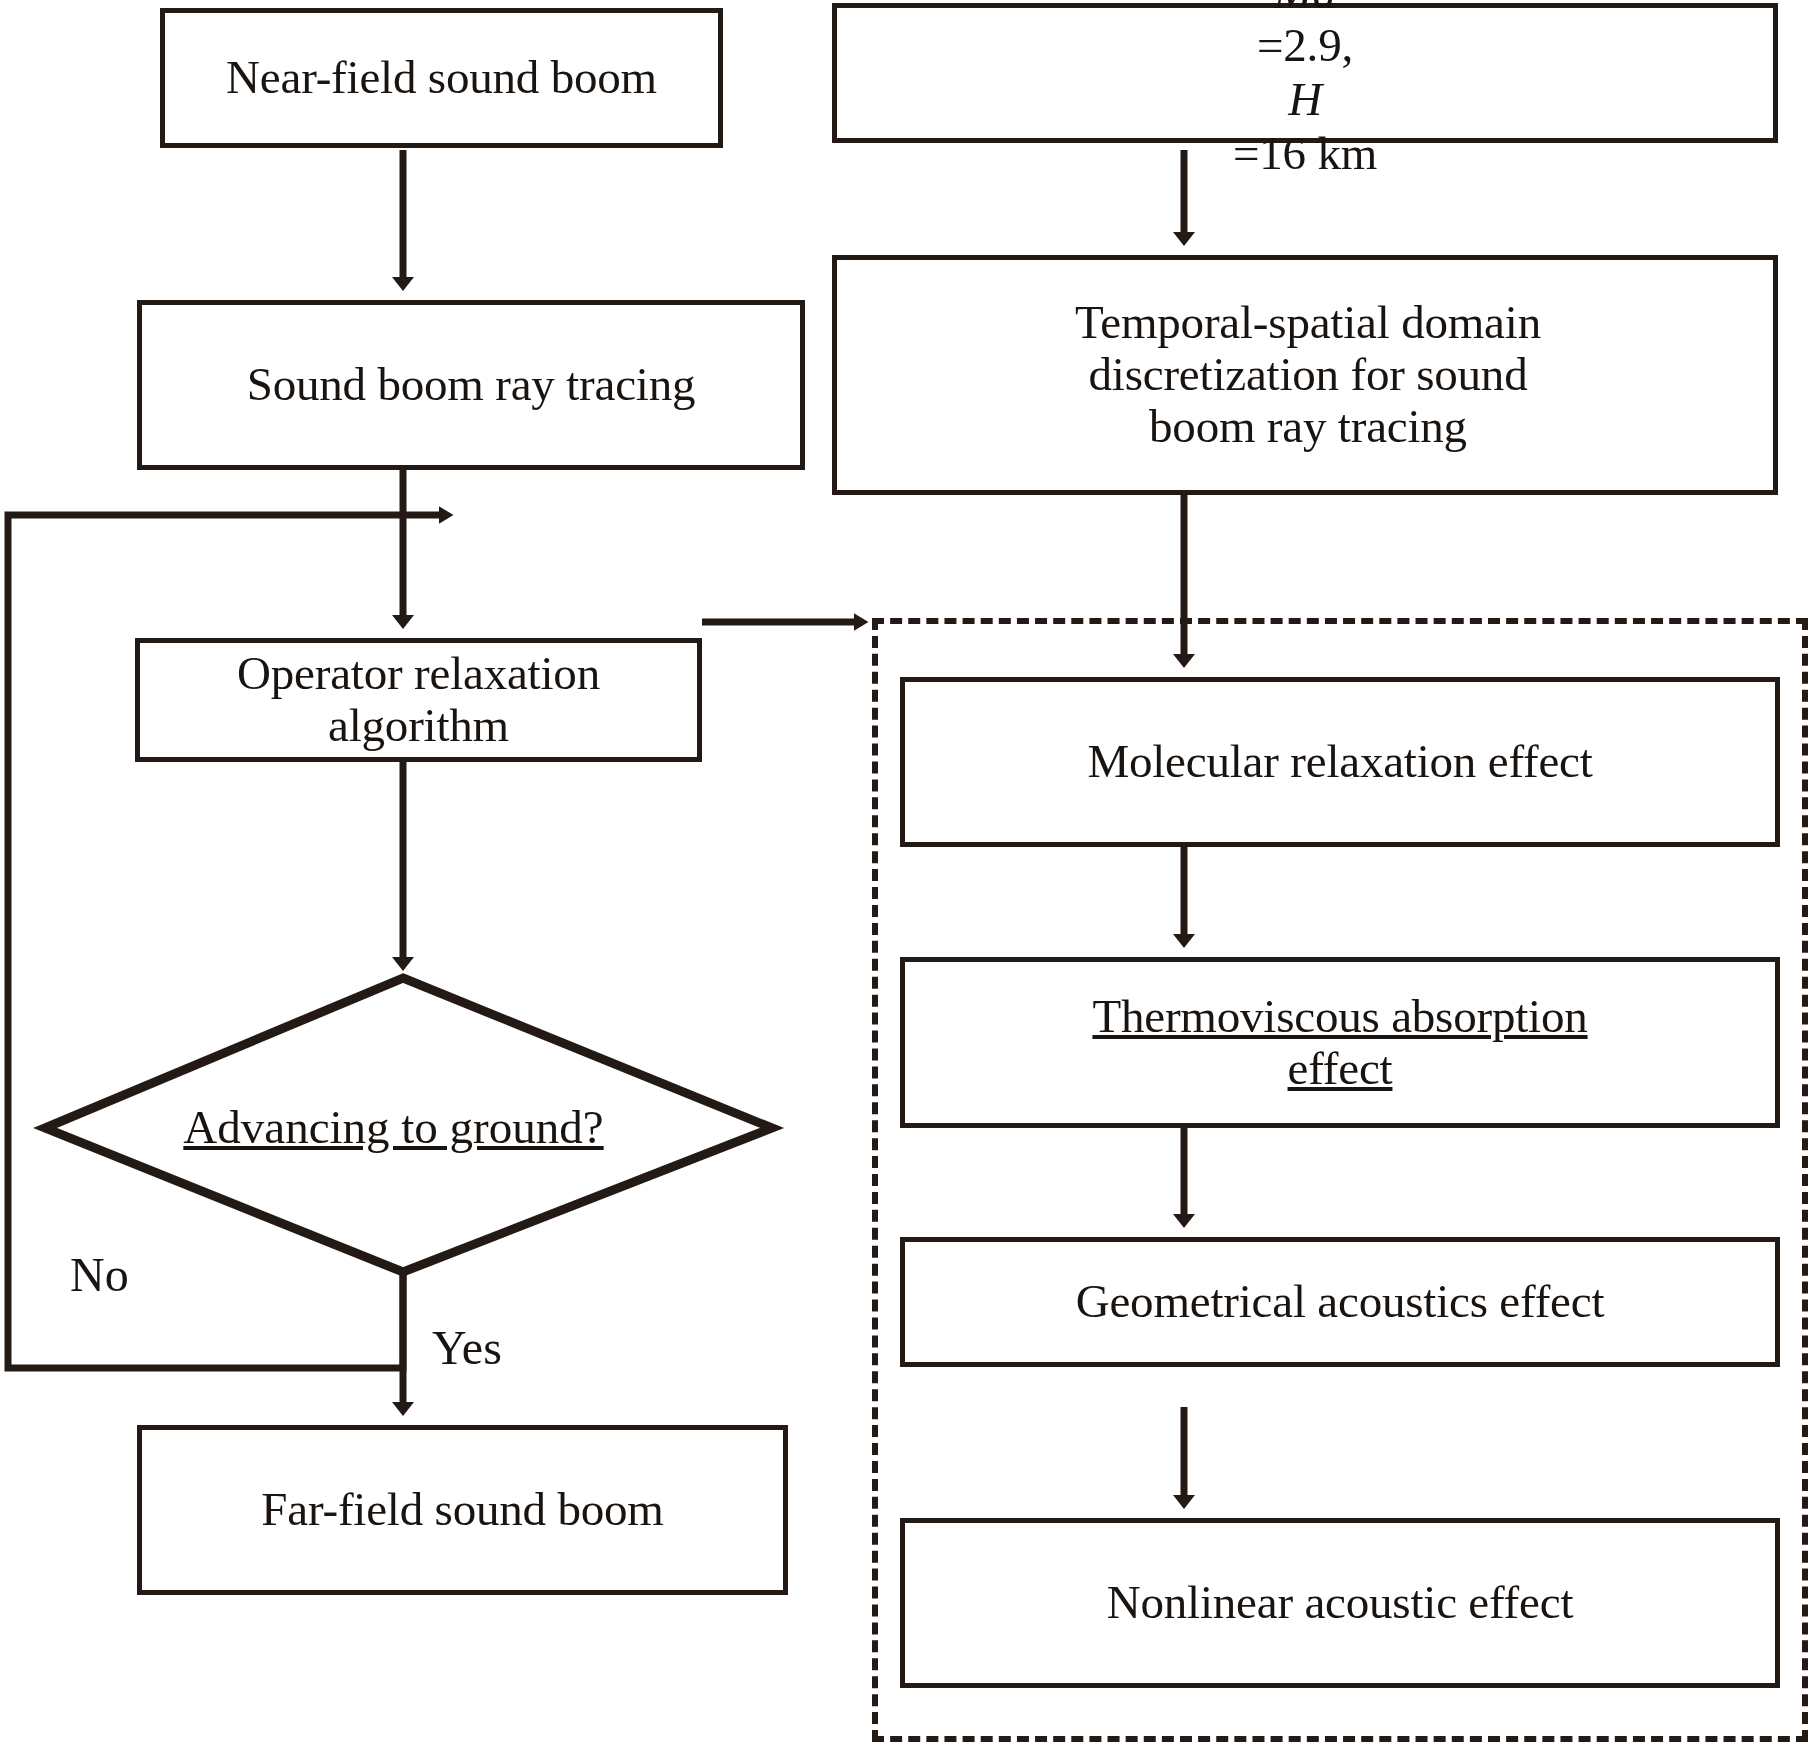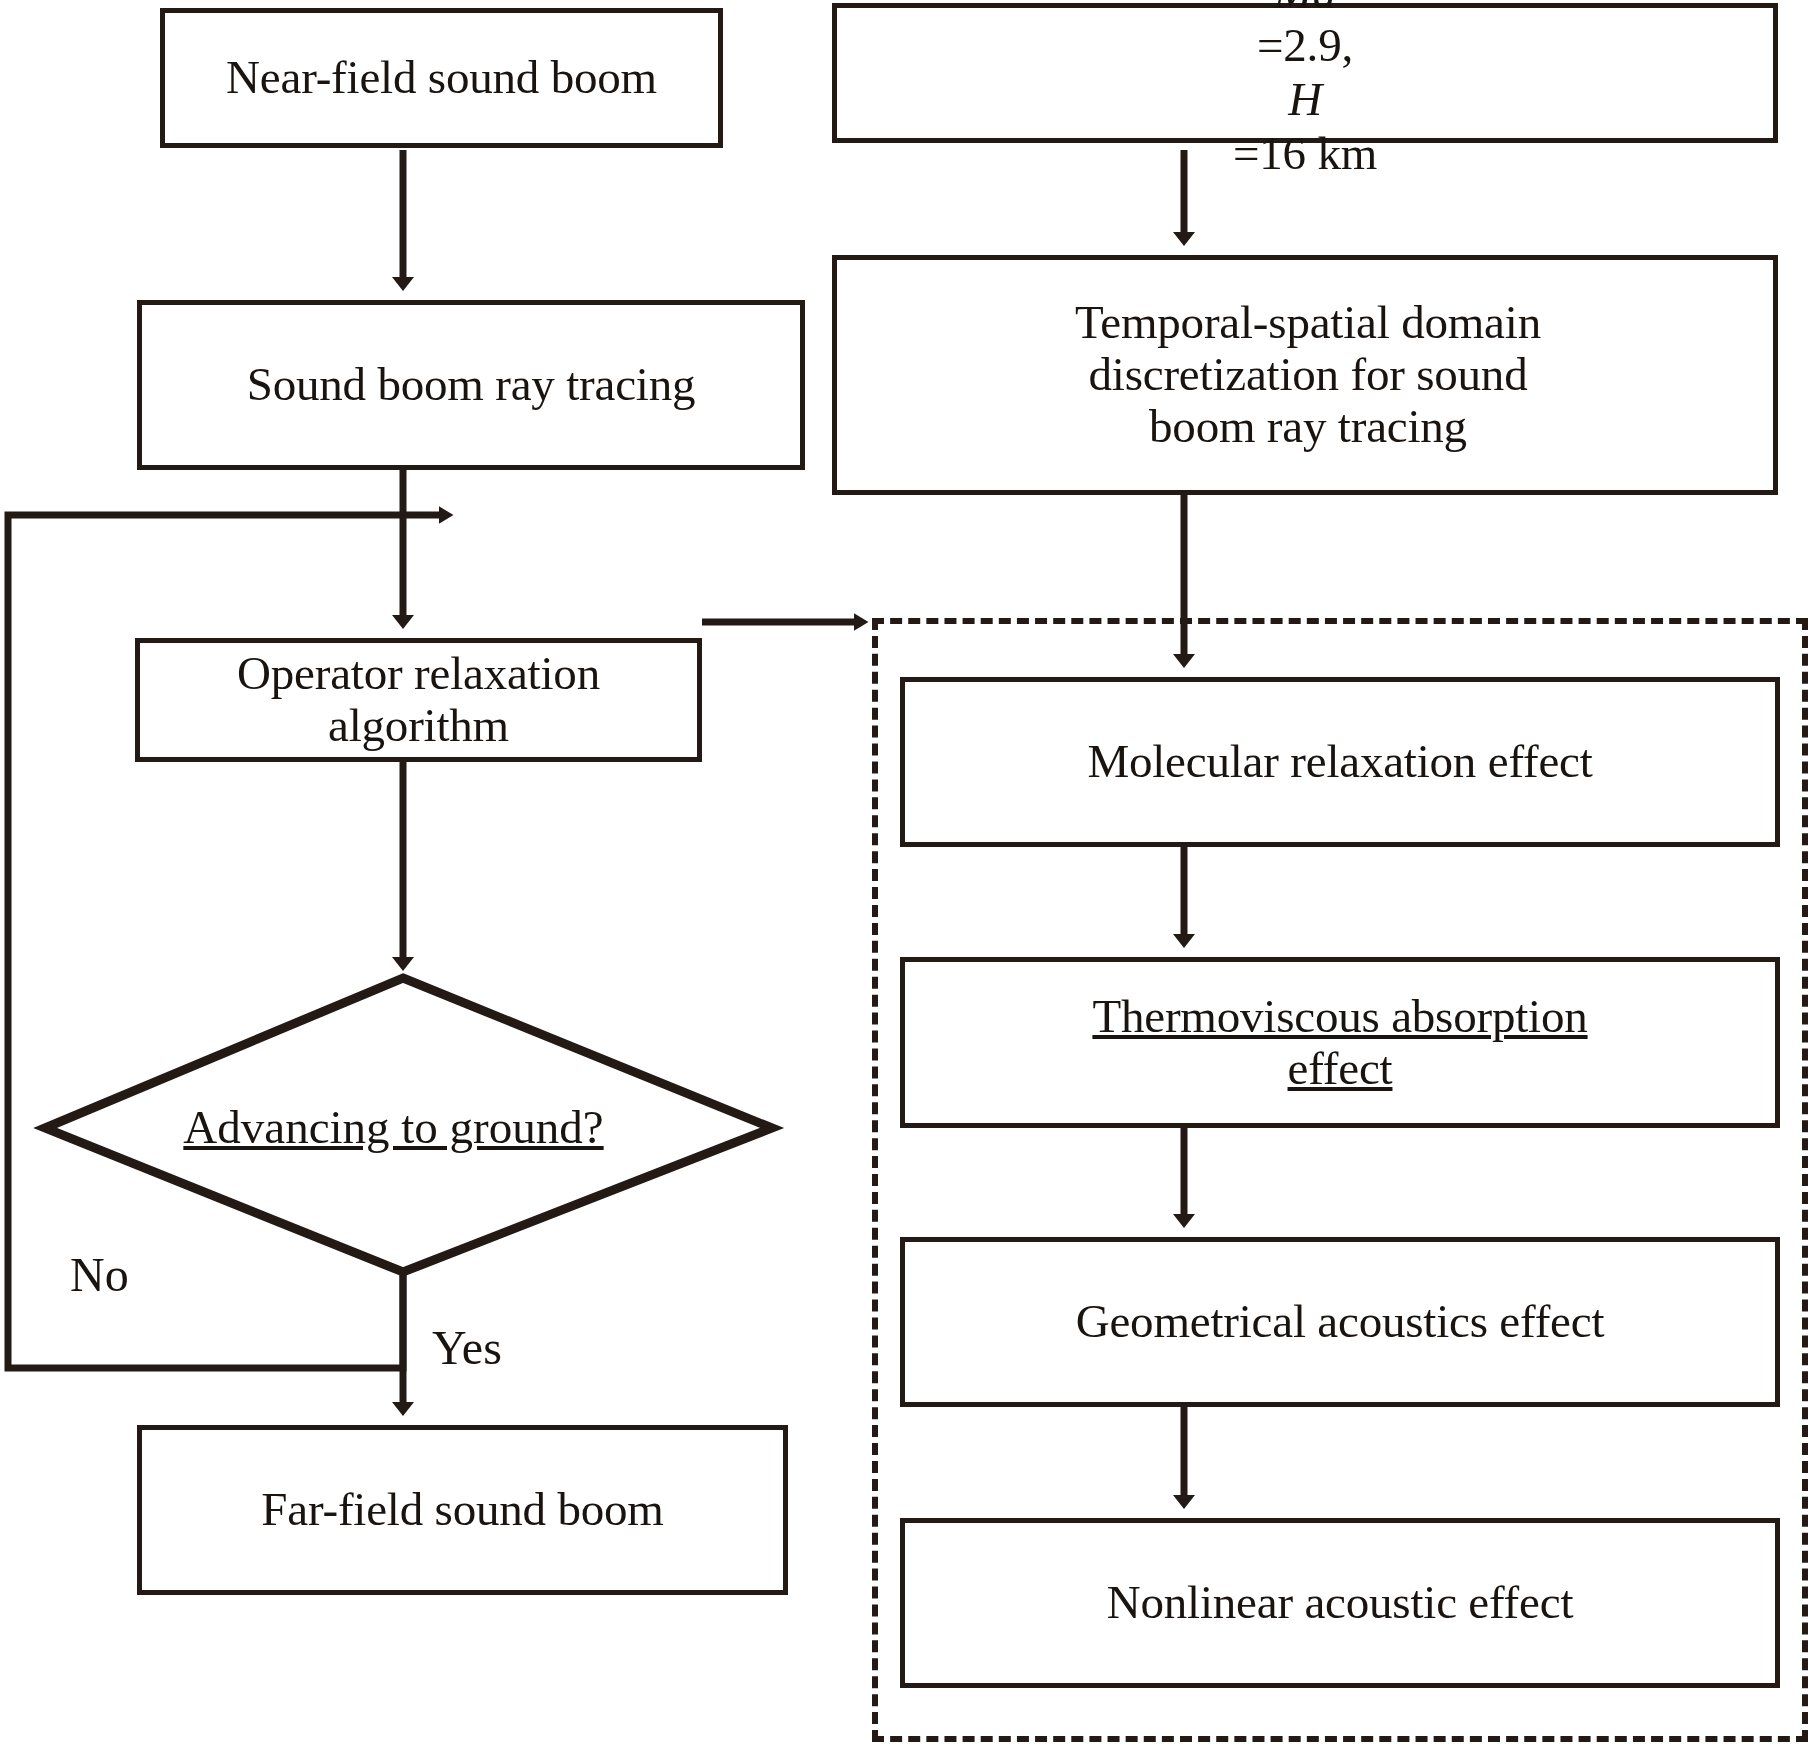--- a/index.html
+++ b/index.html
@@ -177,21 +177,21 @@
     <span>Molecular relaxation effect</span>
   </div>
 
   <div class="node tight" style="left:900px; top:957px; width:880px; height:171px;text-decoration:underline;">
     <span>
       <span>Thermoviscous absorption</span>
       <span>effect</span>
     </span>
   </div>
 
-  <div class="node" style="left:900px; top:1237px; width:880px; height:170px;">
+  <div class="node" style="left:900px; top:1237px; width:880px; height:130px;">
     <span>Geometrical acoustics effect</span>
   </div>
 
   <div class="node" style="left:900px; top:1518px; width:880px; height:170px;">
     <span>Nonlinear acoustic effect</span>
   </div>
 
 </div>
 
 </body></html>

